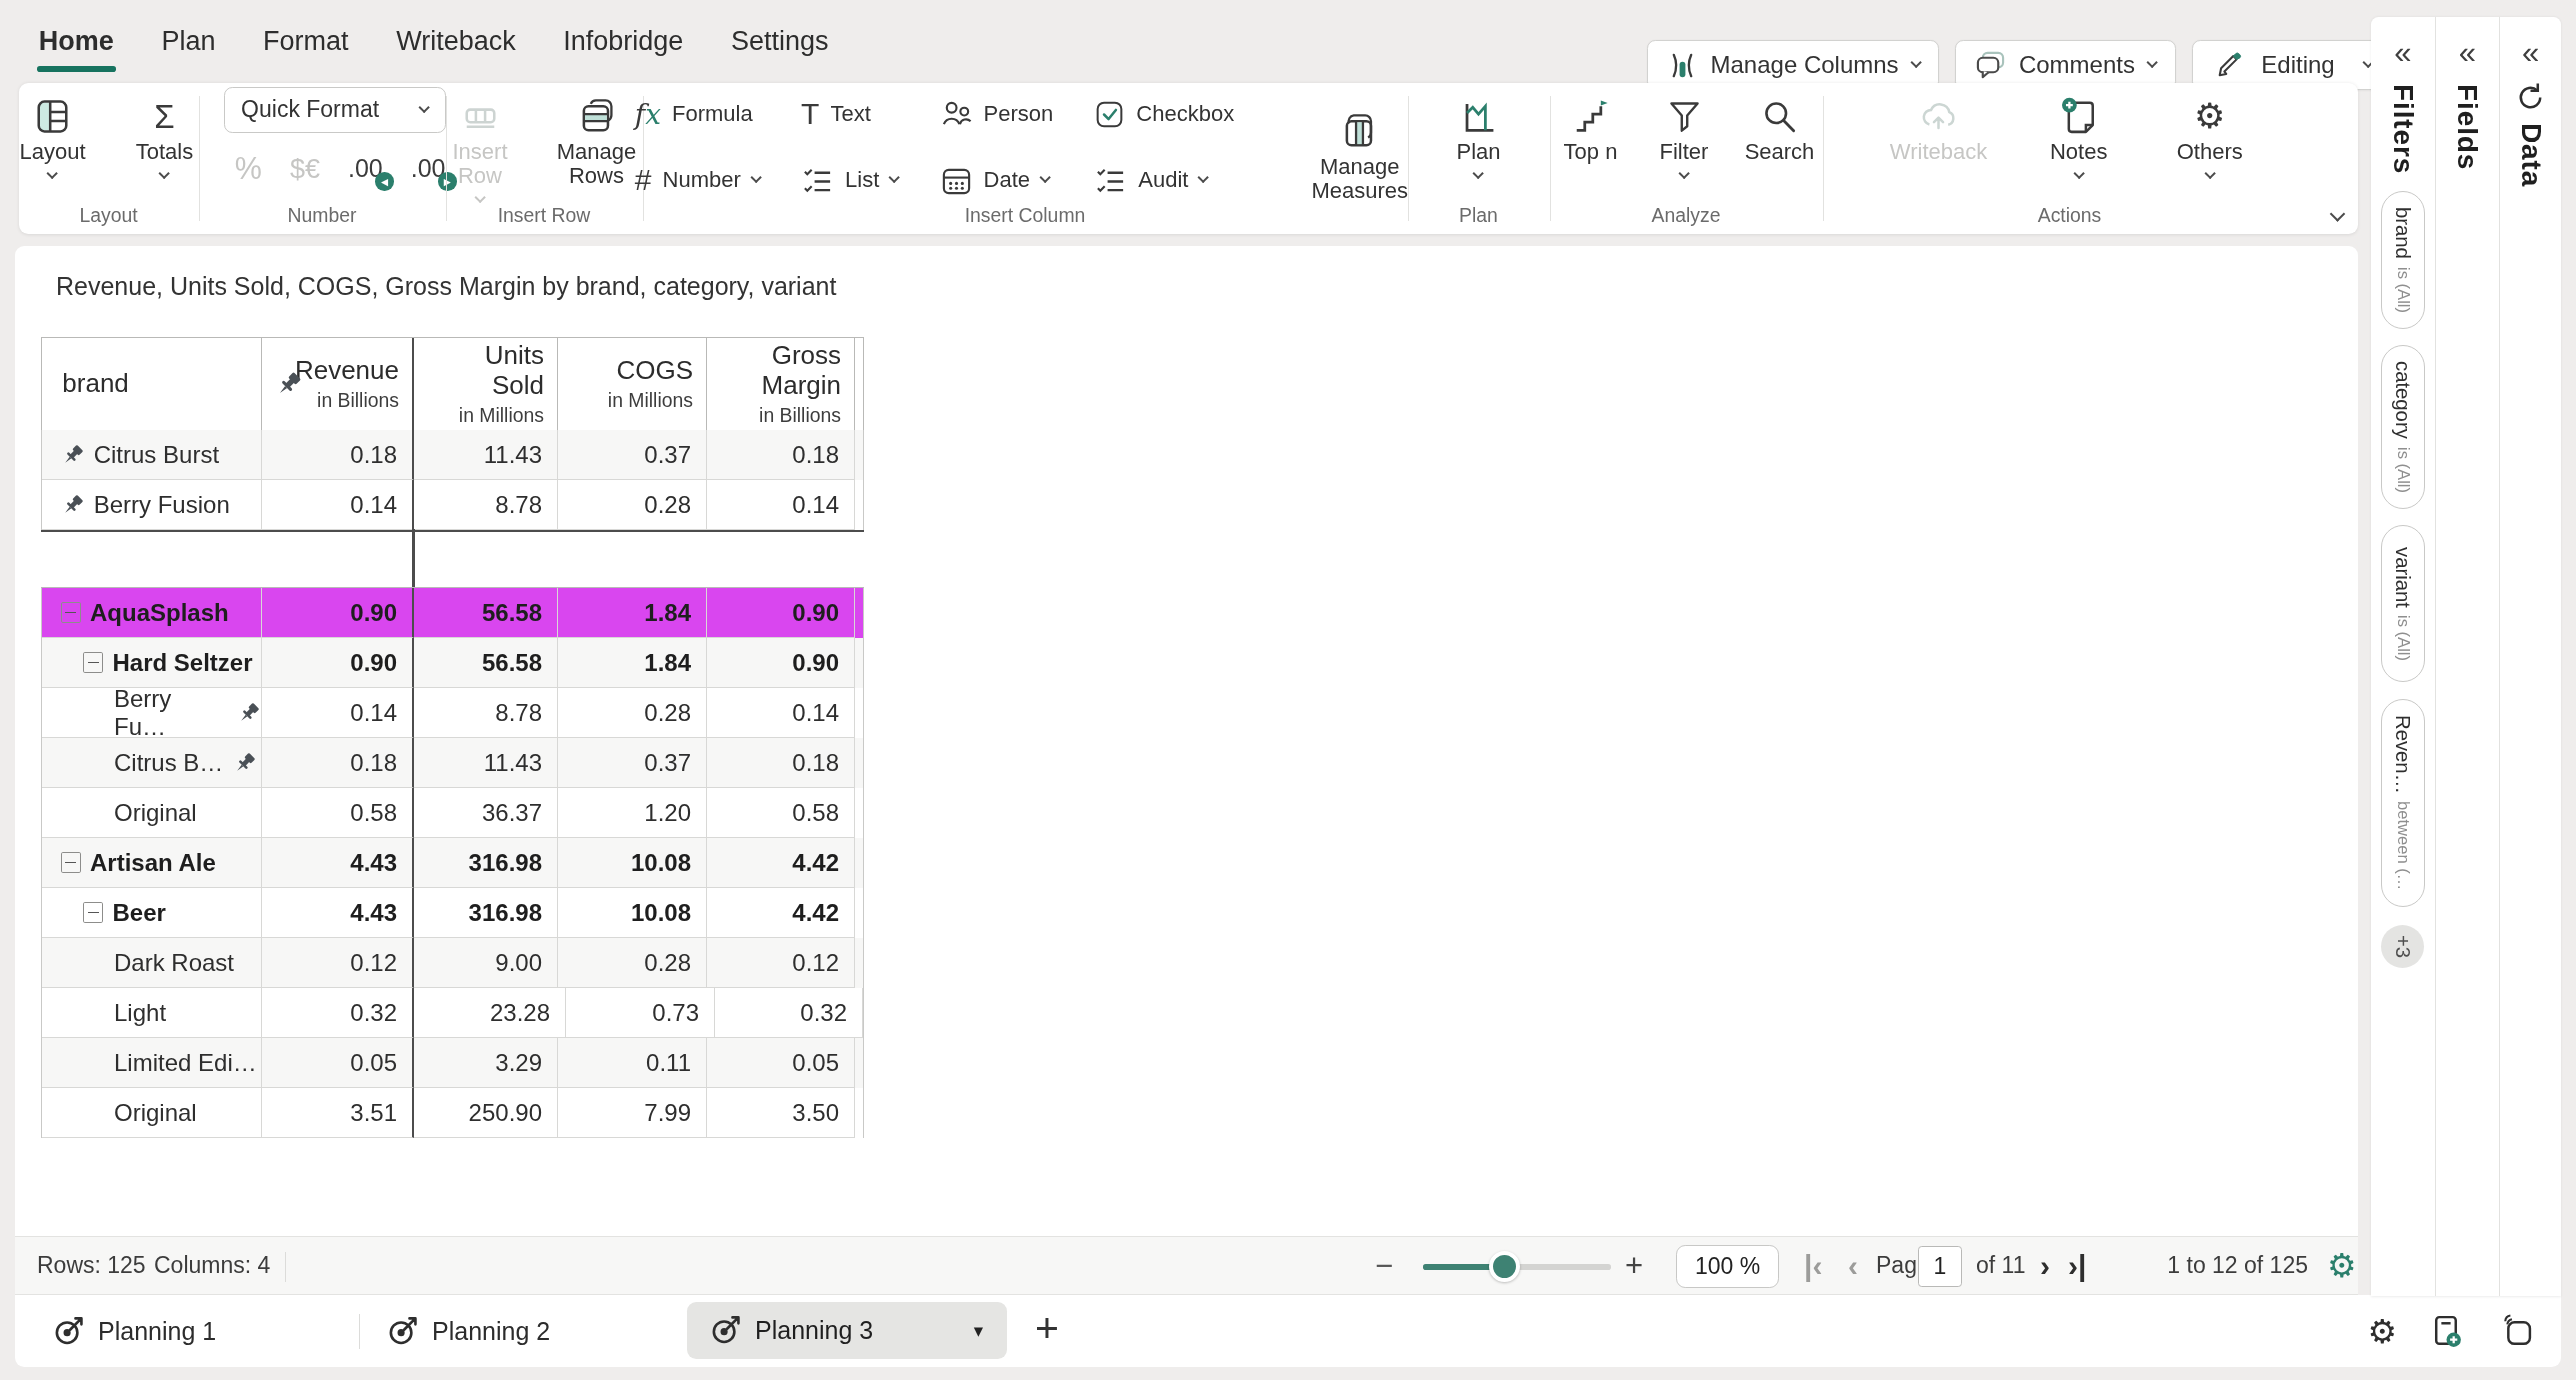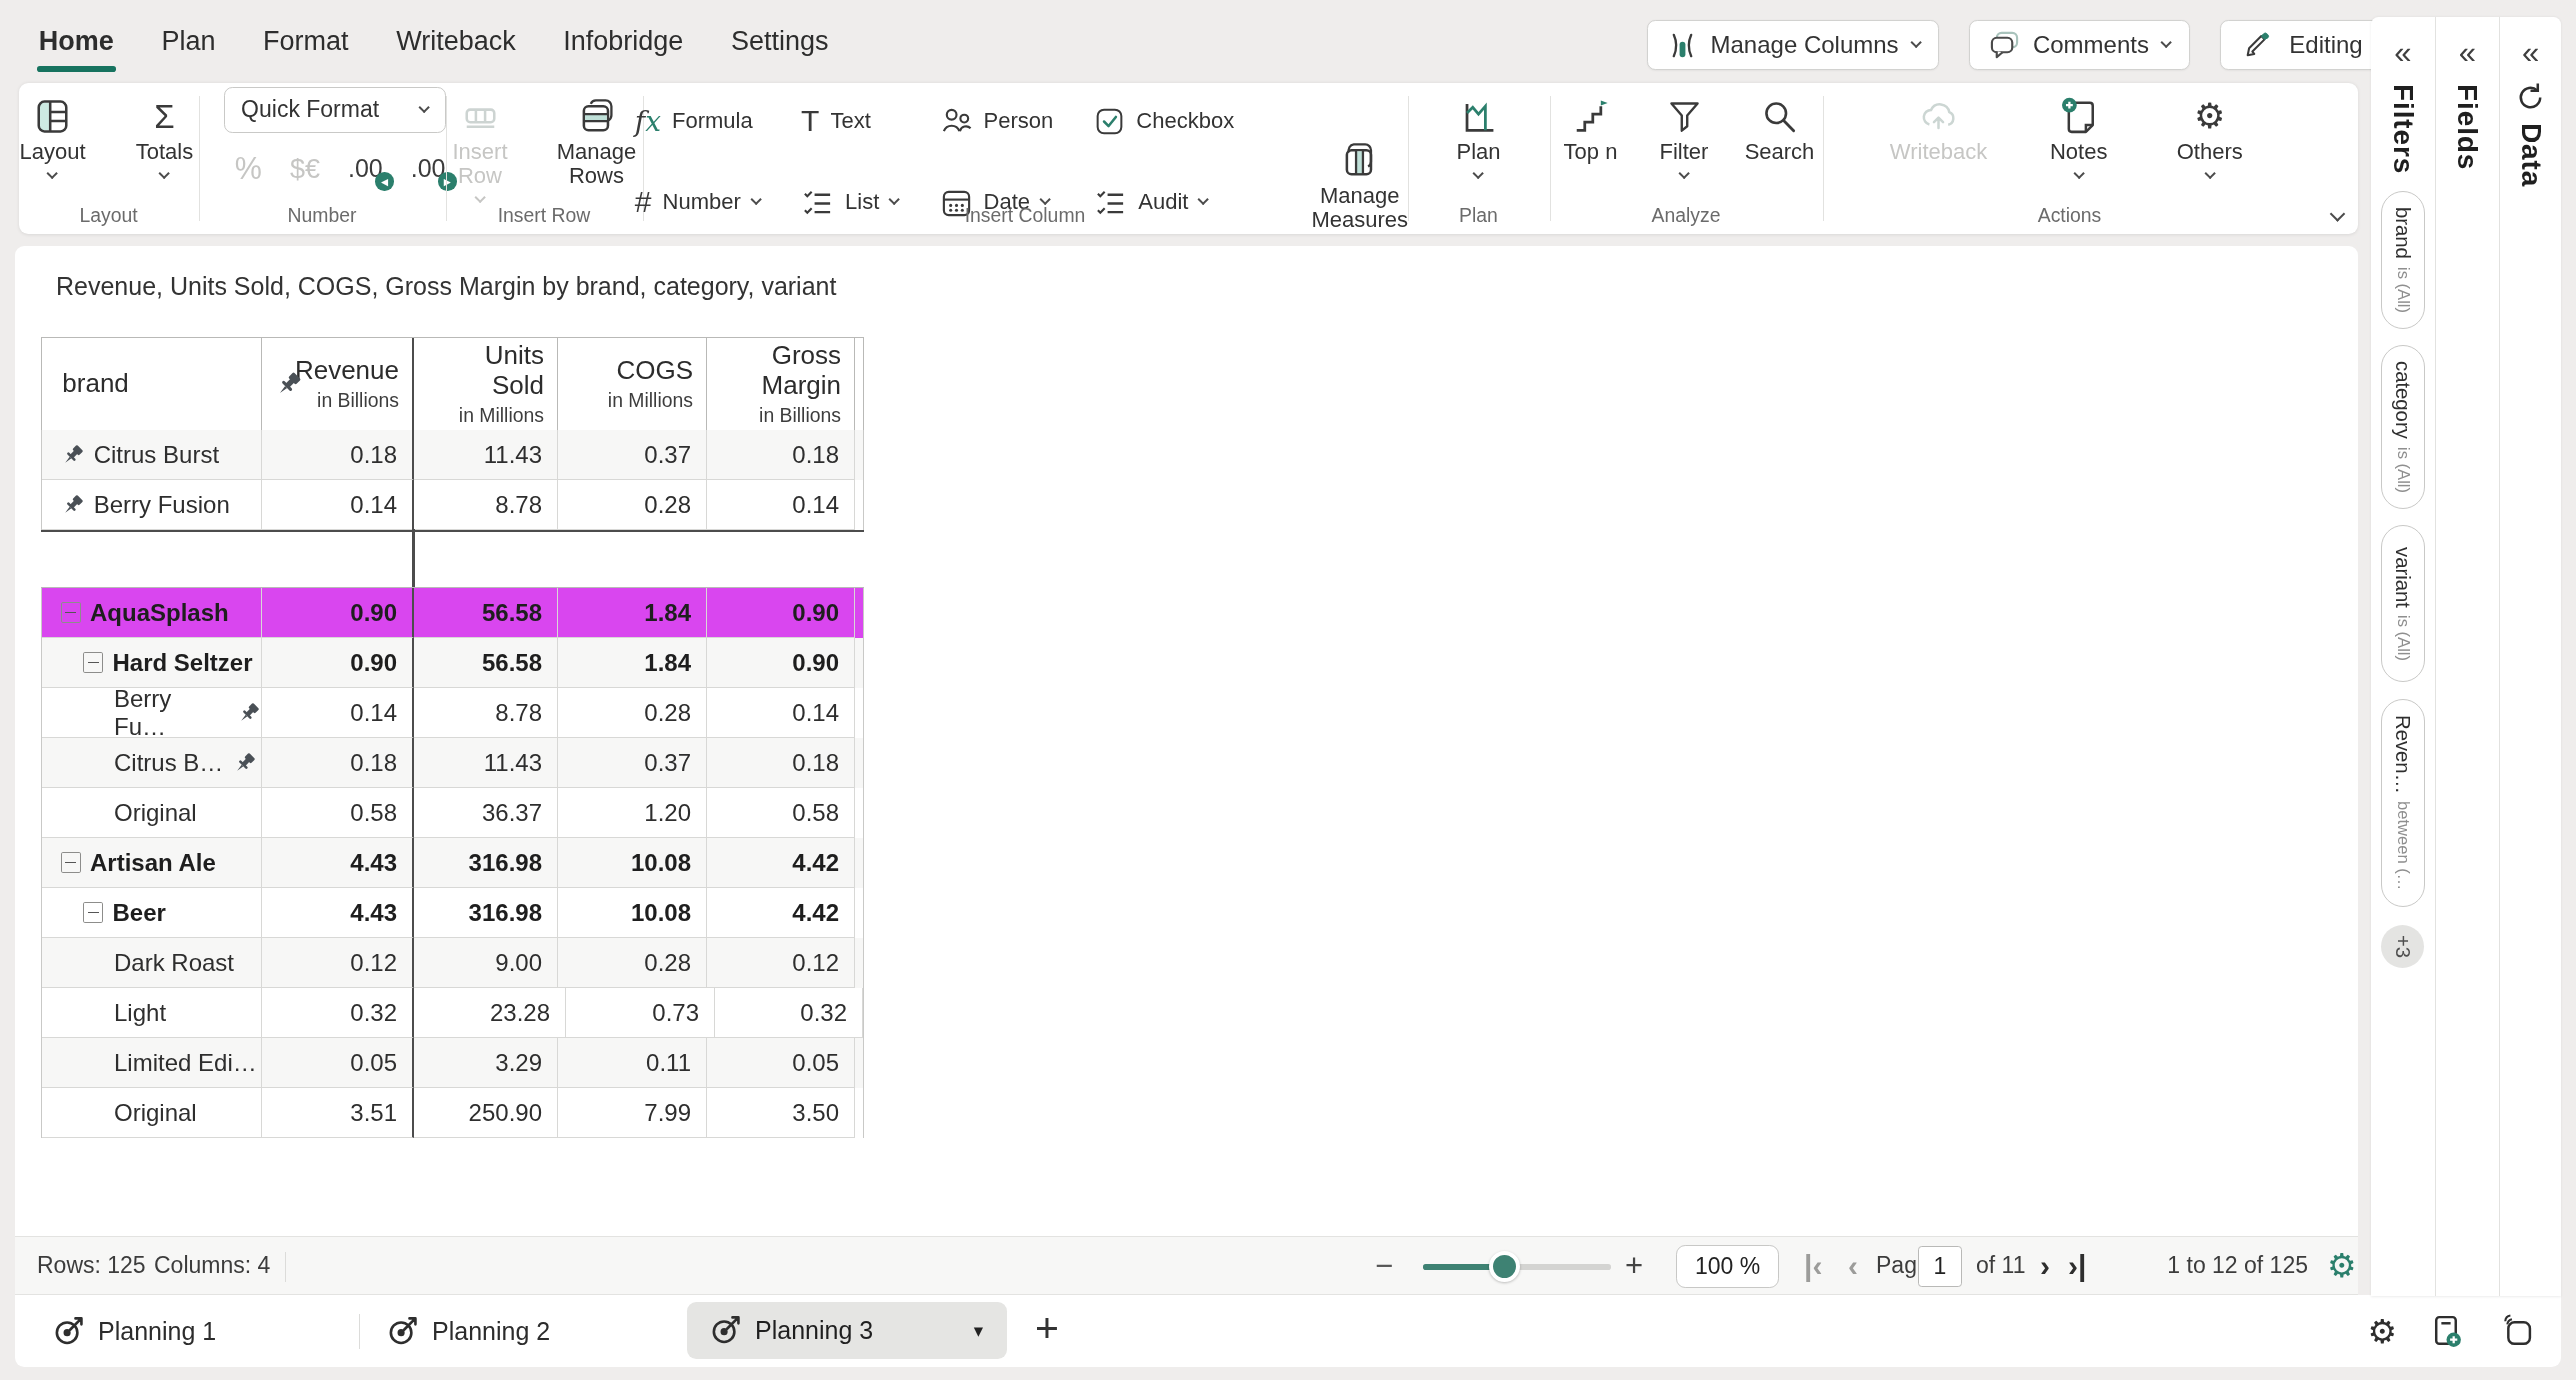--- a/index.html
+++ b/index.html
@@ -127,21 +127,21 @@
 <div class="menubar">
   <div class="menu-items">
     <span class="menu-item active">Home</span>
     <span class="menu-item">Plan</span>
     <span class="menu-item">Format</span>
     <span class="menu-item">Writeback</span>
     <span class="menu-item">Infobridge</span>
     <span class="menu-item">Settings</span>
   </div>
 
-  <div class="top-btns" style="left:1647px; gap:30px;">
+  <div class="top-btns" style="left:1647px; gap:16px;margin-top:20px;">
     <div class="top-btn">
       <span>
         <svg class="icn" width="31" height="31" viewBox="0 0 32 32">
           <path d="M7 5 q5 11 0 22" fill="none" stroke="#3a3a3a" stroke-width="2.4" stroke-linecap="round"></path>
           <path d="M25 5 q-5 11 0 22" fill="none" stroke="#3a3a3a" stroke-width="2.4" stroke-linecap="round"></path>
           <rect x="13" y="12" width="6" height="16" rx="3" fill="#2b7f6c"></rect>
         </svg>
       </span>
       <span>Manage Columns</span>
       <span class="chev sm"></span>
@@ -308,21 +308,21 @@
             <svg class="icn" width="33" height="33" viewBox="0 0 34 34">
               <path d="M4 8 l2.5 2.5 L11 6" fill="none" stroke="#3a3a3a" stroke-width="2.2"></path>
               <path d="M14 9 h16 M14 18 h16 M14 27 h16" stroke="#3a3a3a" stroke-width="2.4"></path>
               <path d="M4 25 l2.5 2.5 L11 23" fill="none" stroke="#3a3a3a" stroke-width="2.2"></path>
             </svg>
           </span>
           <span>Audit</span>
           <span class="chev sm"></span>
         </div>
       </div>
-      <div class="bigbtn" style="padding-top:11px; min-width:111px;margin-top:44px;">
+      <div class="bigbtn" style="padding-top:26px; min-width:111px;">
         <span class="ic">
           <svg class="icn" width="39" height="39" viewBox="0 0 34 34">
             <path d="M8 10 a5 5 0 0 1 4 -7 h10 a5 5 0 0 1 5 5 v10 a5 5 0 0 1 -2.5 4.3" fill="none" stroke="#3a3a3a" stroke-width="2"></path>
             <rect x="6" y="8" width="21" height="21" rx="4" fill="none" stroke="#3a3a3a" stroke-width="2.2"></rect>
             <rect x="14" y="9" width="6" height="19" fill="#bfe0d8"></rect>
             <path d="M14 8 v21 M20 8 v21" stroke="#3a3a3a" stroke-width="2"></path>
           </svg>
         </span>
         <span class="lb" style="white-space:normal; width:102px;">Manage Measures</span>
       </div>

